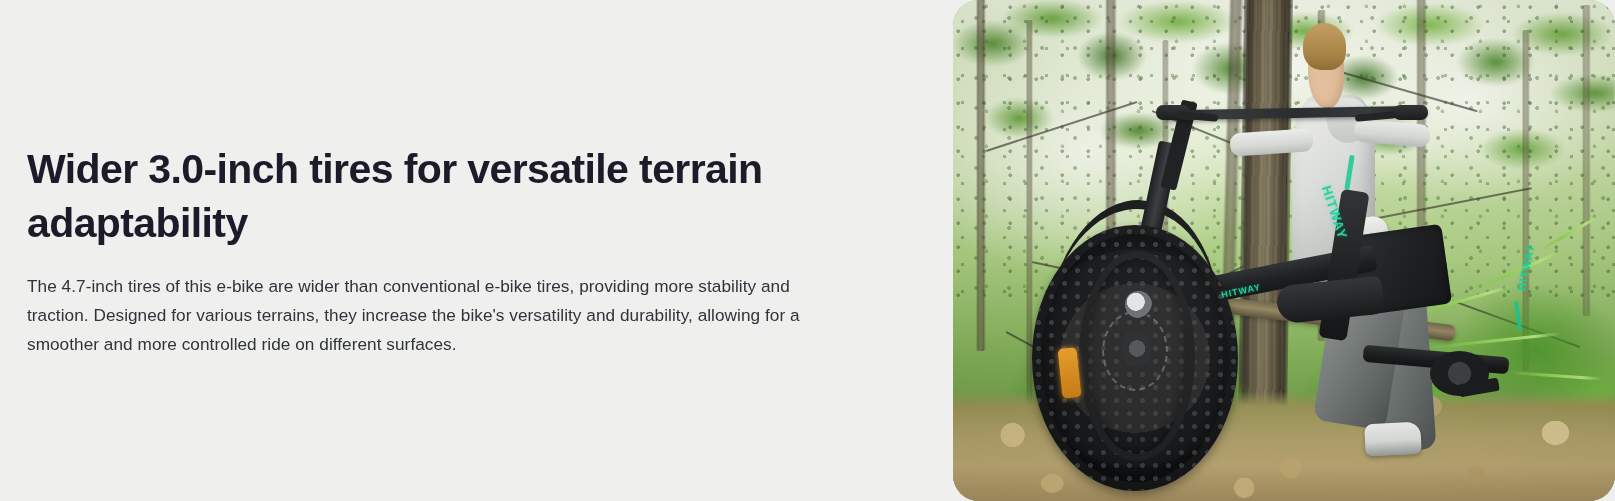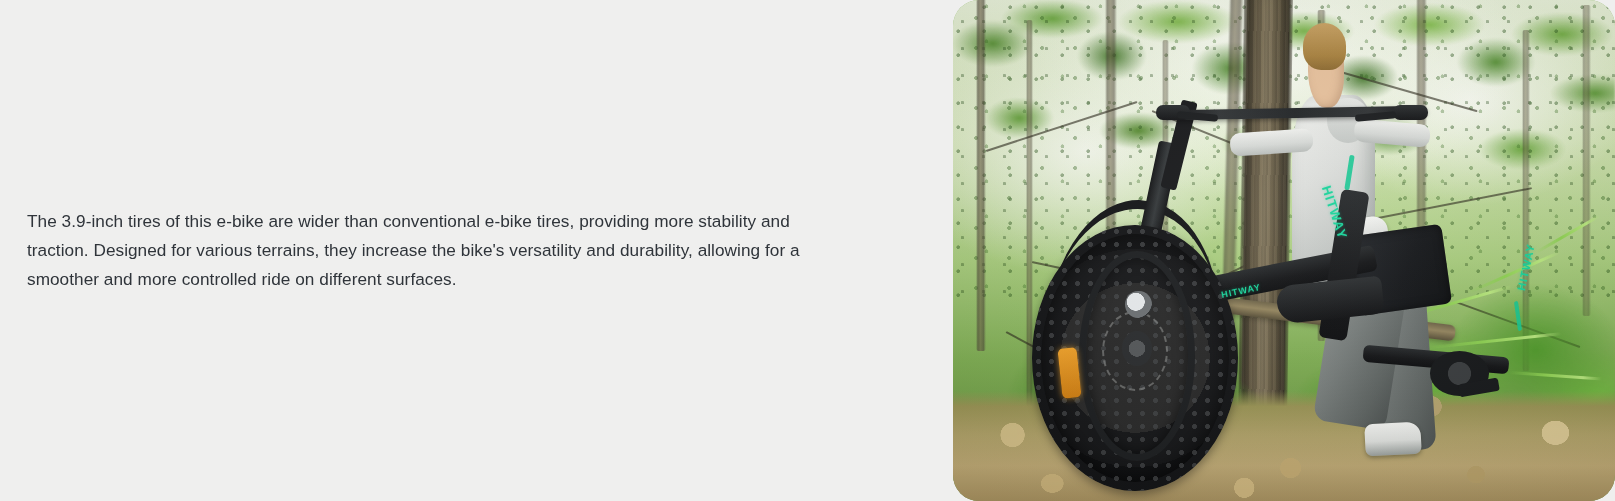--- a/index.html
+++ b/index.html
@@ -521,21 +521,22 @@
       radial-gradient(ellipse 80% 70% at 50% 40%, rgba(255,255,255,0.06) 0%, rgba(0,0,0,0.08) 100%);
     pointer-events: none;
   }
 </style>
 </head>
 <body>
 
 <div class="feature-section">
 
   <div class="text-panel">
-    <p class="feature-body">The 3.9-inch tires of this e-bike are wider than conventional e-bike tires, providing more stability and traction. Designed for various terrains, they increase the bike's versatility and durability, allowing for a smoother and more controlled ride on different surfaces.</p>
+    <h2 class="feature-heading">Wider 3.0-inch tires for versatile terrain adaptability</h2>
+    <p class="feature-body">The 4.7-inch tires of this e-bike are wider than conventional e-bike tires, providing more stability and traction. Designed for various terrains, they increase the bike's versatility and durability, allowing for a smoother and more controlled ride on different surfaces.</p>
   </div>
 
   <div class="image-panel">
     <div class="photo">
 
       <div class="layer-sky"></div>
       <div class="layer-canopy"></div>
       <div class="layer-leaves"></div>
 
       <div class="trunk t1"></div>

